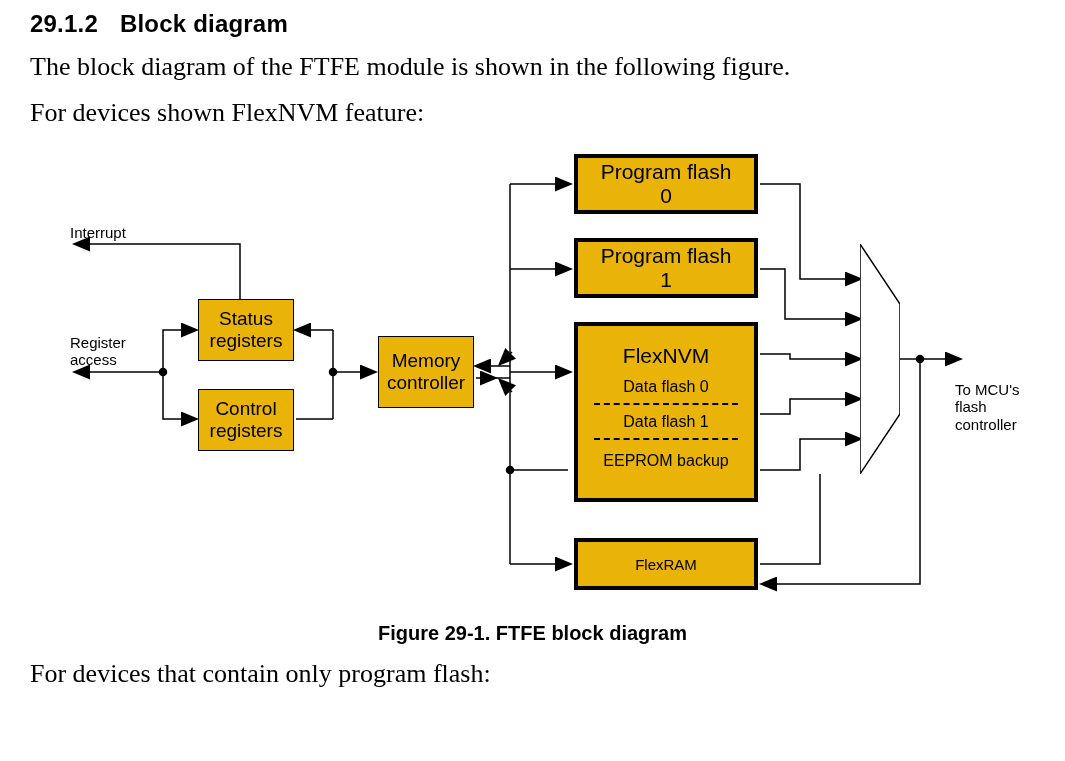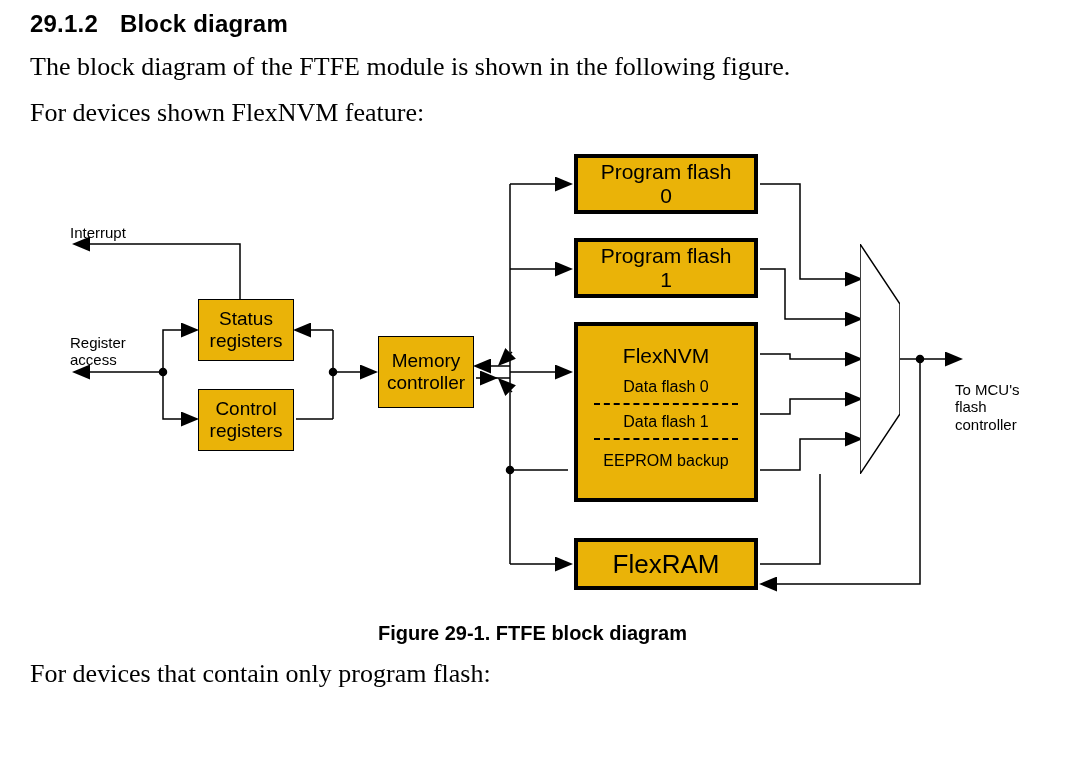--- a/index.html
+++ b/index.html
@@ -204,21 +204,21 @@
 
     <div class="box thick" style="left:534px; top:178px; width:184px; height:180px; padding:16px; justify-content:flex-start;">
       <div class="flexnvm-title">FlexNVM</div>
       <div class="flexnvm-cell" style="height:40px; width:100%;">Data flash 0</div>
       <div class="dash-div"></div>
       <div class="flexnvm-cell" style="height:42px; width:100%;">Data flash 1</div>
       <div class="dash-div"></div>
       <div class="flexnvm-cell" style="height:52px; width:100%;">EEPROM backup</div>
     </div>
 
-    <div class="box thick" style="left:534px; top:394px; width:184px; height:52px; font-size:26px;">
+    <div class="box thick" style="left:534px; top:394px; width:184px; height:52px; font-size:15px;">
       <span>FlexRAM</span>
     </div>
 
     <div class="mux" style="left:820px; top:100px;">
       <svg viewBox="0 0 40 230">
         <polygon points="0,0 40,60 40,170 0,230" fill="#fff" stroke="#000" stroke-width="1.5"></polygon>
       </svg>
     </div>
   </div>
 

